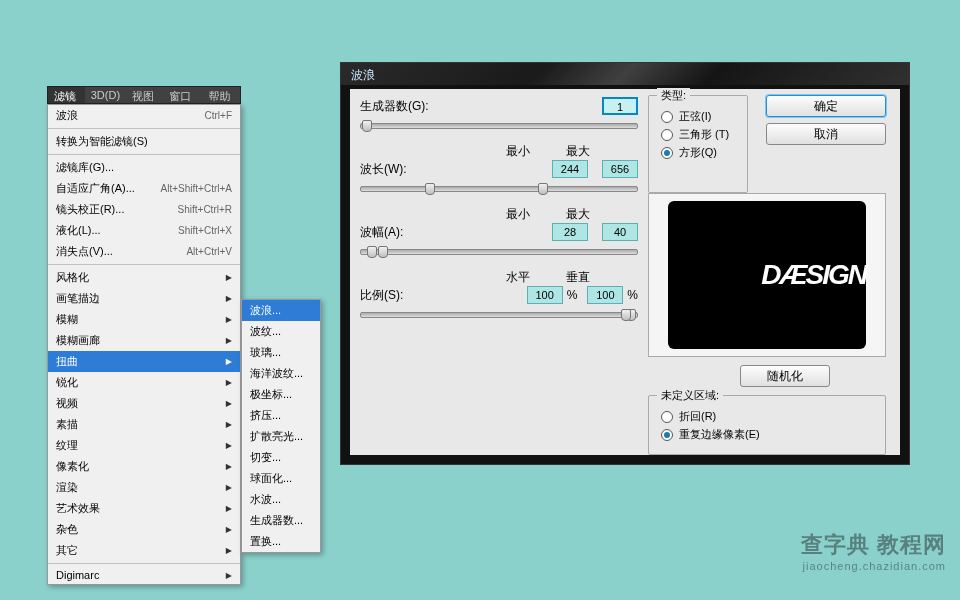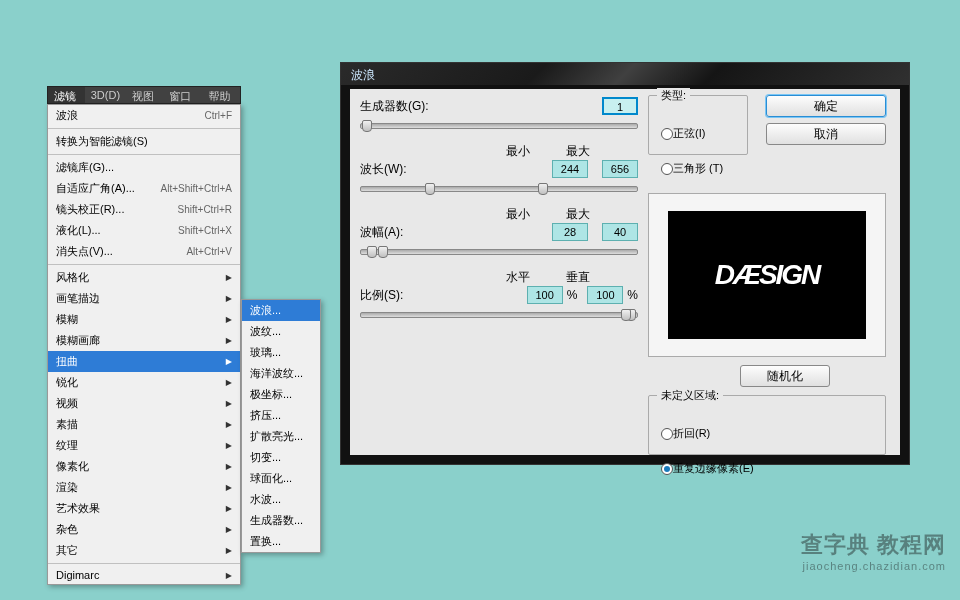--- a/index.html
+++ b/index.html
@@ -154,22 +154,23 @@
       position: absolute;
       top: -8px;
       left: 8px;
       background: #e8e8e8;
       padding: 0 4px;
       font-size: 11px;
     }
     .radio-row {
       display: flex;
       align-items: center;
+      gap: 6px;
       font-size: 11px;
-      margin: 20px 0;
+      margin: 3px 0;
     }
     .radio {
       width: 12px; height: 12px;
       border: 1px solid #555;
       border-radius: 50%;
       display: inline-flex;
       align-items: center;
       justify-content: center;
       background: #fff;
     }
@@ -196,25 +197,26 @@
       position: absolute;
       right: 14px; top: 104px;
       width: 238px; height: 164px;
       background: #f5f5f5;
       border: 1px solid #aaa;
       display: flex;
       align-items: center;
       justify-content: center;
     }
     .preview-inner {
-      width: 198px; height: 128px;
+      width: 198px; height: 148px;
       background: #000;
       display: flex;
       align-items: center;
-      justify-content: center;
+      justify-content: flex-end;
+      border-radius: 6px;
     }
     .preview-text {
       font-family: sans-serif;
       font-weight: 900;
       font-size: 28px;
       color: #fff;
       letter-spacing: -2px;
       font-style: italic;
     }
     .left-panel {
@@ -412,21 +414,21 @@
         <span class="val-box small">100</span>
         <span style="width:4px"></span>
         <span>%</span>
       </div>
       <div class="slider-track">
         <div class="slider-thumb" style="left:98%"></div>
         <div class="slider-thumb" style="left:96%"></div>
       </div>
     </div>
 
-    <div class="group" style="left:298px; top:6px; width:100px; height:60px;">
+    <div class="group" style="left:298px; top:6px; width:100px; height:98px;">
       <div class="group-title">类型:</div>
       <div class="radio-row">
         <span class="radio"></span>
         <span>正弦(I)</span>
       </div>
       <div class="radio-row">
         <span class="radio"></span>
         <span>三角形 (T)</span>
       </div>
       <div class="radio-row">

